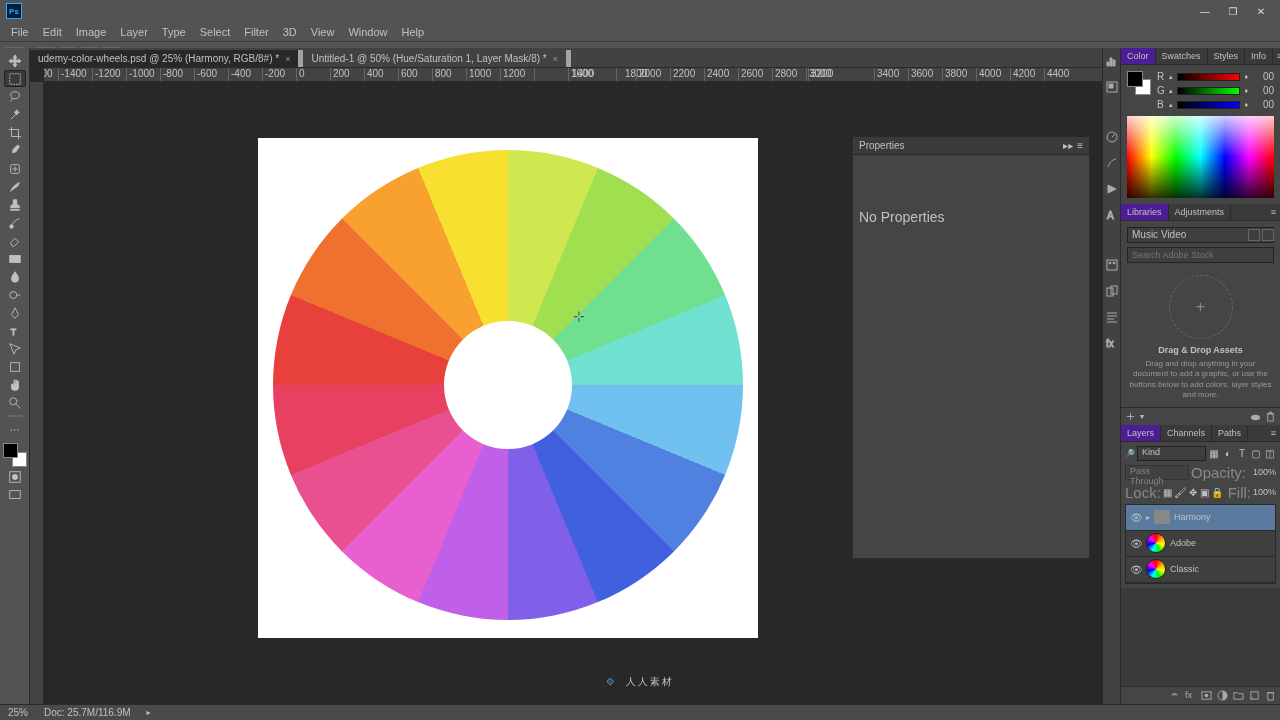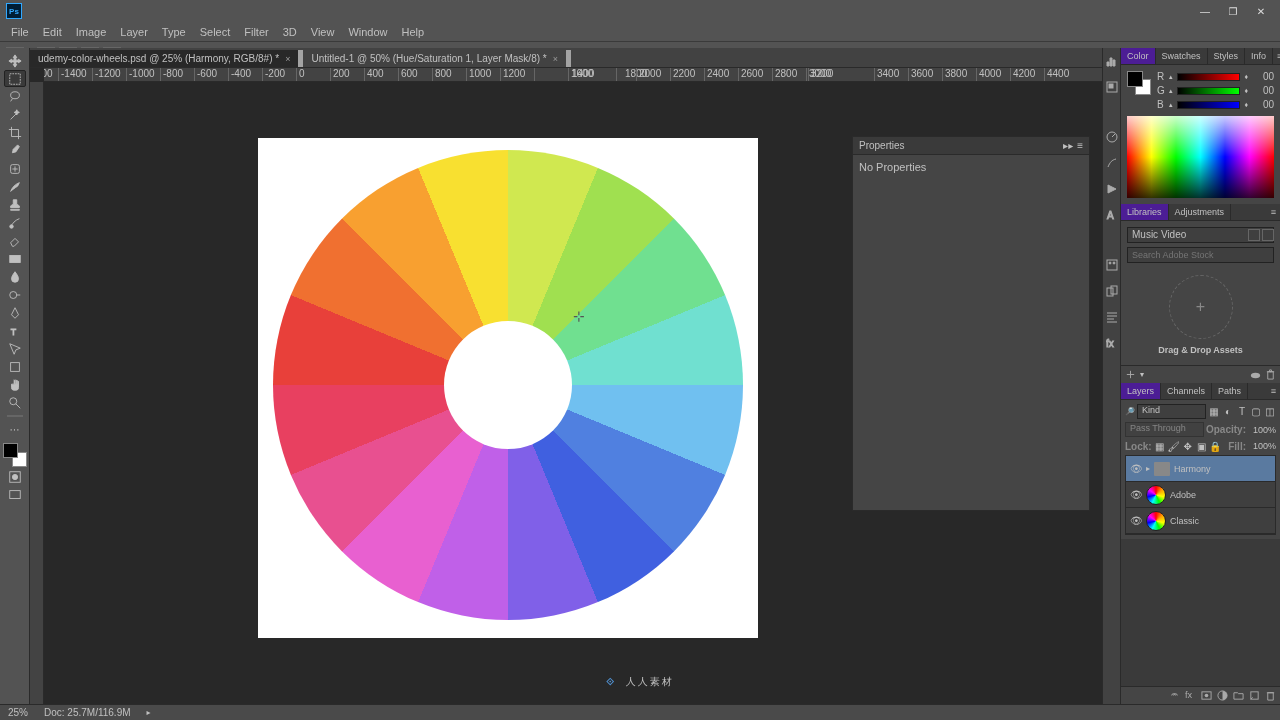--- a/index.html
+++ b/index.html
@@ -36,21 +36,21 @@
 .canvas-area { position:absolute; top:34px; left:14px; right:0; bottom:0; background:#282828; display:flex; align-items:center; justify-content:center; }
 .canvas { width:500px; height:500px; background:#fff; position:relative; margin-left:-130px; margin-top:-10px;}
 .wheel { position:absolute; top:12px; left:15px; width:470px; height:470px; }
 .pie { position:absolute; width:100%; height:100%; border-radius:50%; }
 .wheel-hole { position:absolute; top:50%; left:50%; width:128px; height:128px; background:#fff; border-radius:50%; transform:translate(-50%,-50%); }
 .cursor-cross { position:absolute; top:170px; left:315px; font-size:14px; color:#555; }
 .prop-panel { position:absolute; top:88px; right:190px; width:238px; background:#454545; border:1px solid #2a2a2a; }
 .prop-header { height:18px; display:flex; align-items:center; padding:0 6px; background:#3a3a3a; border-bottom:1px solid #2a2a2a; }
 .prop-header span:first-child { font-size:10px; }
 .prop-header .icons { margin-left:auto; display:flex; gap:4px; font-size:8px; }
-.prop-body { padding:6px; font-size:11px; height:355px; }
+.prop-body { padding:6px; font-size:14px; height:355px;margin-top:48px; }
 .right-dock { width:18px; background:#424242; border-left:1px solid #2a2a2a; display:flex; flex-direction:column; align-items:center; padding:6px 0; gap:12px; }
 .dock-icon { width:14px; height:14px; display:flex; align-items:center; justify-content:center; }
 .dock-icon svg { width:12px; height:12px; fill:#aaa; stroke:#aaa; }
 .dock-sep { height:12px; }
 .panels { width:160px; background:#454545; border-left:1px solid #2a2a2a; display:flex; flex-direction:column; }
 .panel-tabs { display:flex; background:#3a3a3a; border-bottom:1px solid #2a2a2a; }
 .panel-tab { padding:3px 6px; font-size:9px; border-right:1px solid #2a2a2a; background:#3a3a3a; }
 .panel-tab.act { background:#4c1d95; }
 .panel-tabs .menu { margin-left:auto; padding:3px 4px; font-size:9px; }
 .color-panel { padding:6px; display:flex; gap:6px; }
@@ -72,21 +72,21 @@
 .lib-drop { width:64px; height:64px; border:1px dashed #666; border-radius:50%; margin:6px auto; display:flex; align-items:center; justify-content:center; color:#888; font-size:16px; }
 .lib-title { font-size:9px; font-weight:bold; margin:4px 0; }
 .lib-desc { font-size:8px; color:#999; line-height:1.3; }
 .lib-footer { height:18px; border-top:1px solid #2a2a2a; display:flex; align-items:center; padding:0 4px; gap:4px; }
 .lib-footer .sp { flex:1; }
 .lib-footer svg { width:11px; height:11px; fill:#aaa; }
 .layers-body { padding:4px; }
 .lyr-ctrl-row { display:flex; align-items:center; gap:2px; margin-bottom:3px; }
 .lyr-select { flex:1; height:15px; background:#3f3f3f; border:1px solid #222; font-size:9px; padding:0 4px; }
 .lyr-icn { width:12px; height:12px; display:inline-flex; align-items:center; justify-content:center; }
-.lyr-lbl { font-size:10px; color:#888;font-weight:bold; }
+.lyr-lbl { font-size:15px; color:#888; }
 .lyr-val { font-size:9px; width:28px; text-align:right; }
 .layer-list { border:1px solid #2a2a2a; background:#3f3f3f; }
 .layer { height:26px; display:flex; align-items:center; padding:0 4px; gap:4px; border-bottom:1px solid #2a2a2a; }
 .layer.sel { background:#5a7aa0; }
 .layer .eye { width:12px; }
 .layer .thumb { width:20px; height:20px; background:#fff; border:1px solid #222; border-radius:50%; background:conic-gradient(red,orange,yellow,lime,cyan,blue,magenta,red); }
 .layer .grp-icon { width:16px; height:14px; background:#888; border-radius:1px; }
 .layers-footer { height:18px; border-top:1px solid #2a2a2a; display:flex; align-items:center; justify-content:flex-end; padding:0 4px; gap:5px; }
 .layers-footer svg { width:11px; height:11px; fill:#aaa; }
 .statusbar { position:absolute; bottom:0; left:0; right:0; height:16px; background:#4a4a4a; border-top:1px solid #2a2a2a; display:flex; align-items:center; padding:0 8px; gap:16px; font-size:9px; color:#aaa; }
@@ -451,20 +451,21 @@
       <div style="position:relative">
         <div class="lib-select" style="text-align:left;padding:1px 4px">Music Video</div>
         <div class="lib-icons">
             <div></div>
             <div></div>
           </div>
       </div>
       <input class="lib-search" placeholder="Search Adobe Stock" style="">
       <div class="lib-drop">+</div>
       <div class="lib-title">Drag &amp; Drop Assets</div>
+      <div class="lib-desc">Drag and drop anything in your document to add a graphic, or use the buttons below to add colors, layer styles and more.</div>
     </div>
     <div class="lib-footer">
       <svg viewBox="0 0 12 12">
           <path d="M6 2v8M2 6h8" stroke="#aaa"></path>
         </svg>
         <span style="font-size:8px">▾</span>
       <div class="sp"></div>
       <svg viewBox="0 0 12 12">
           <ellipse cx="6" cy="7" rx="5" ry="3"></ellipse>
         </svg>

